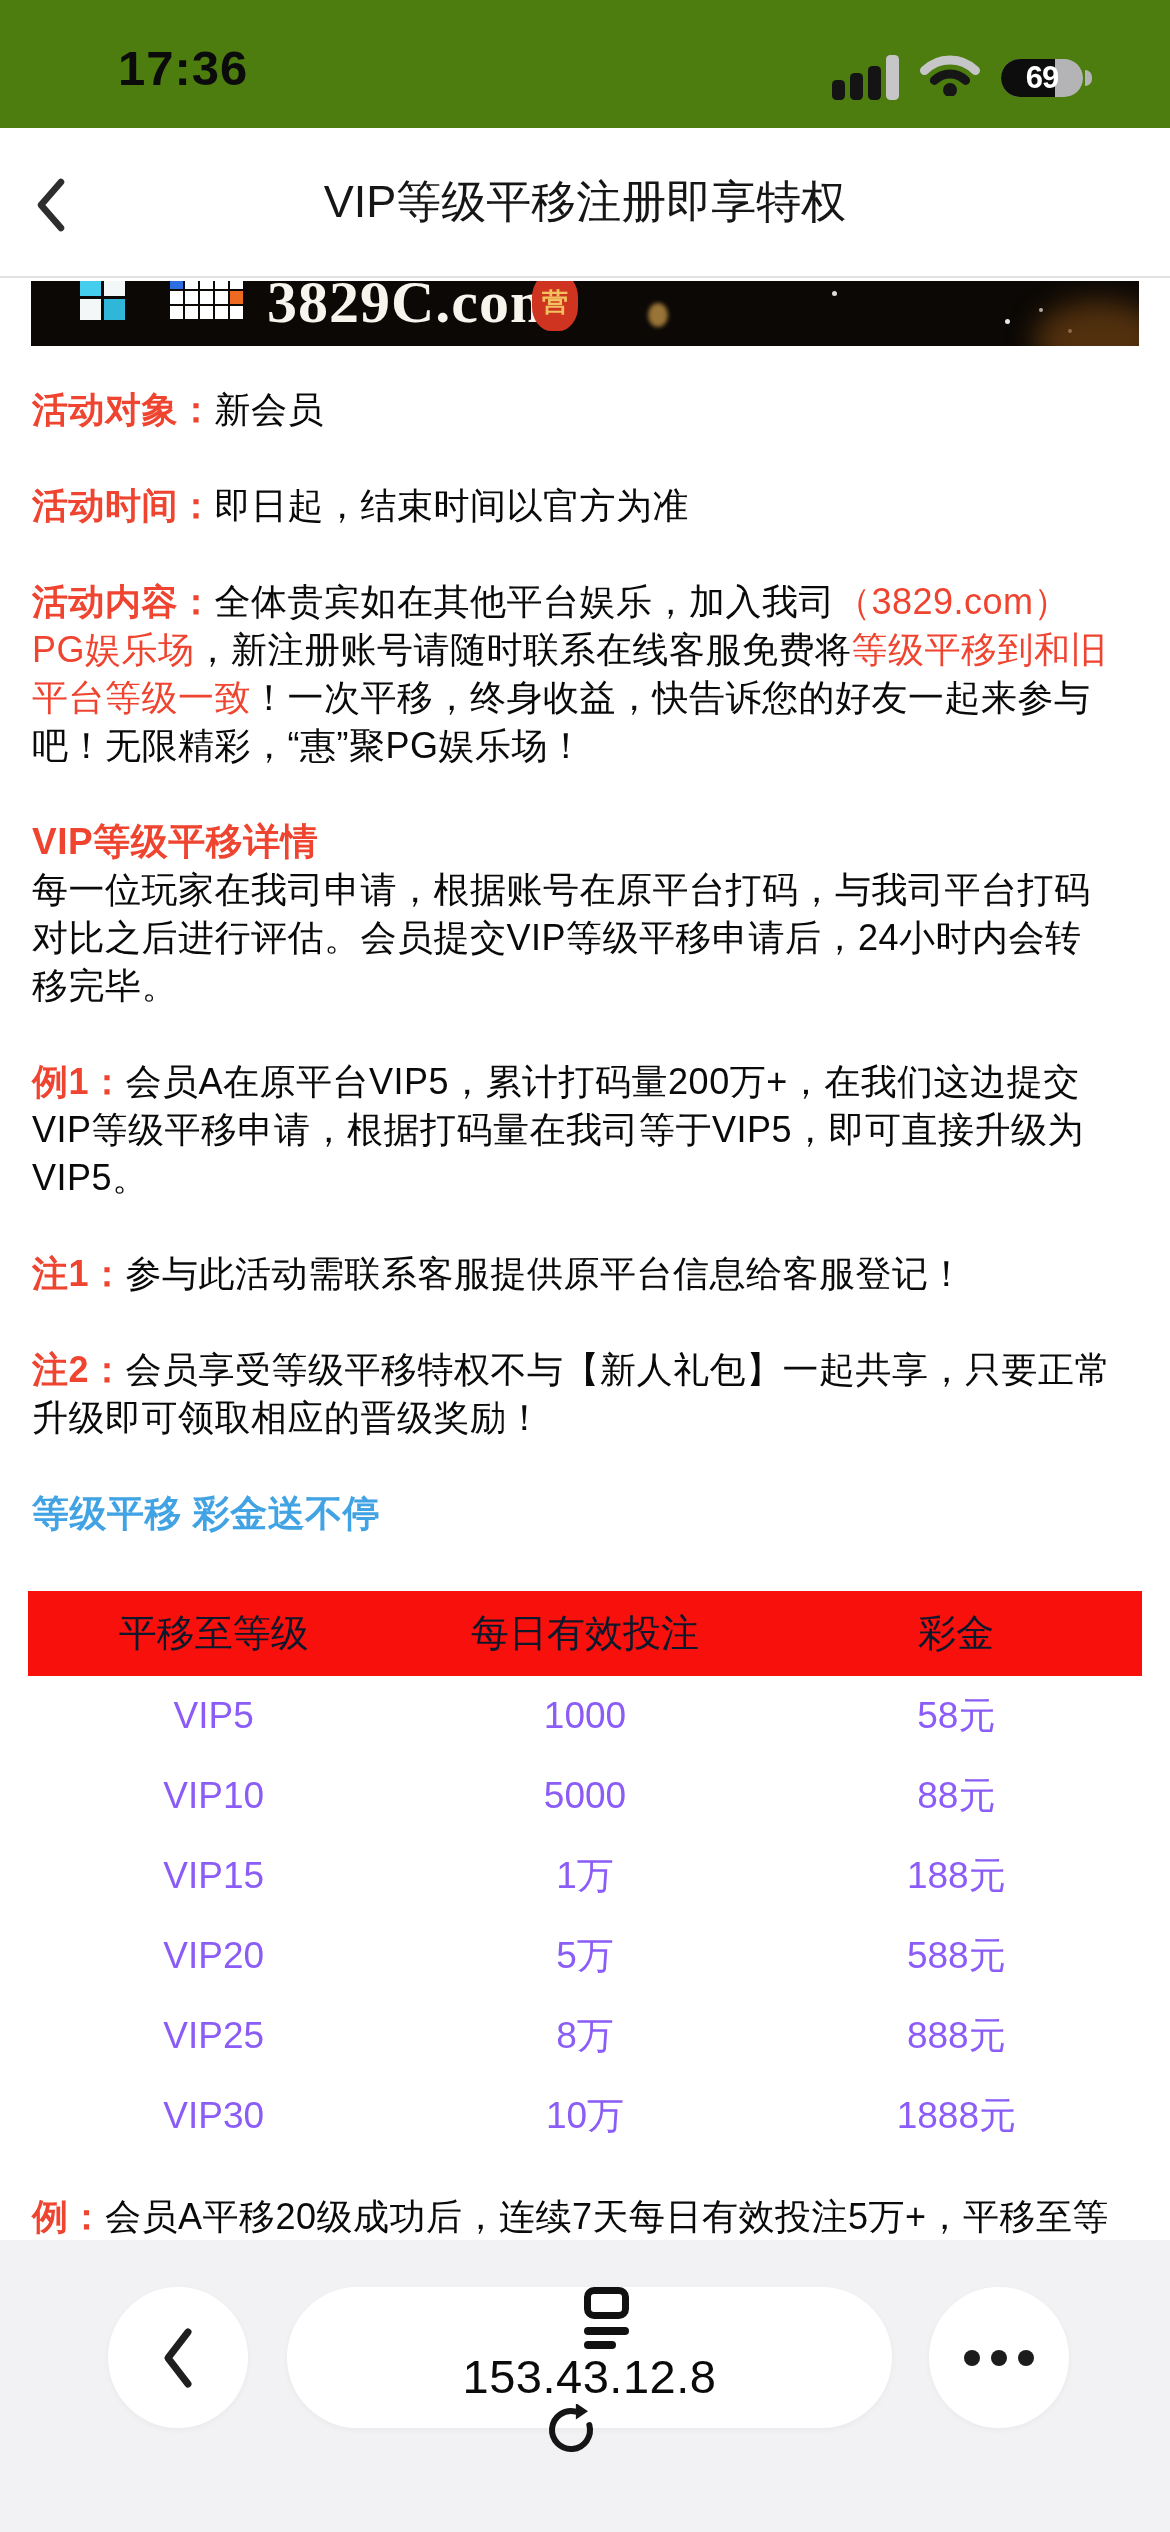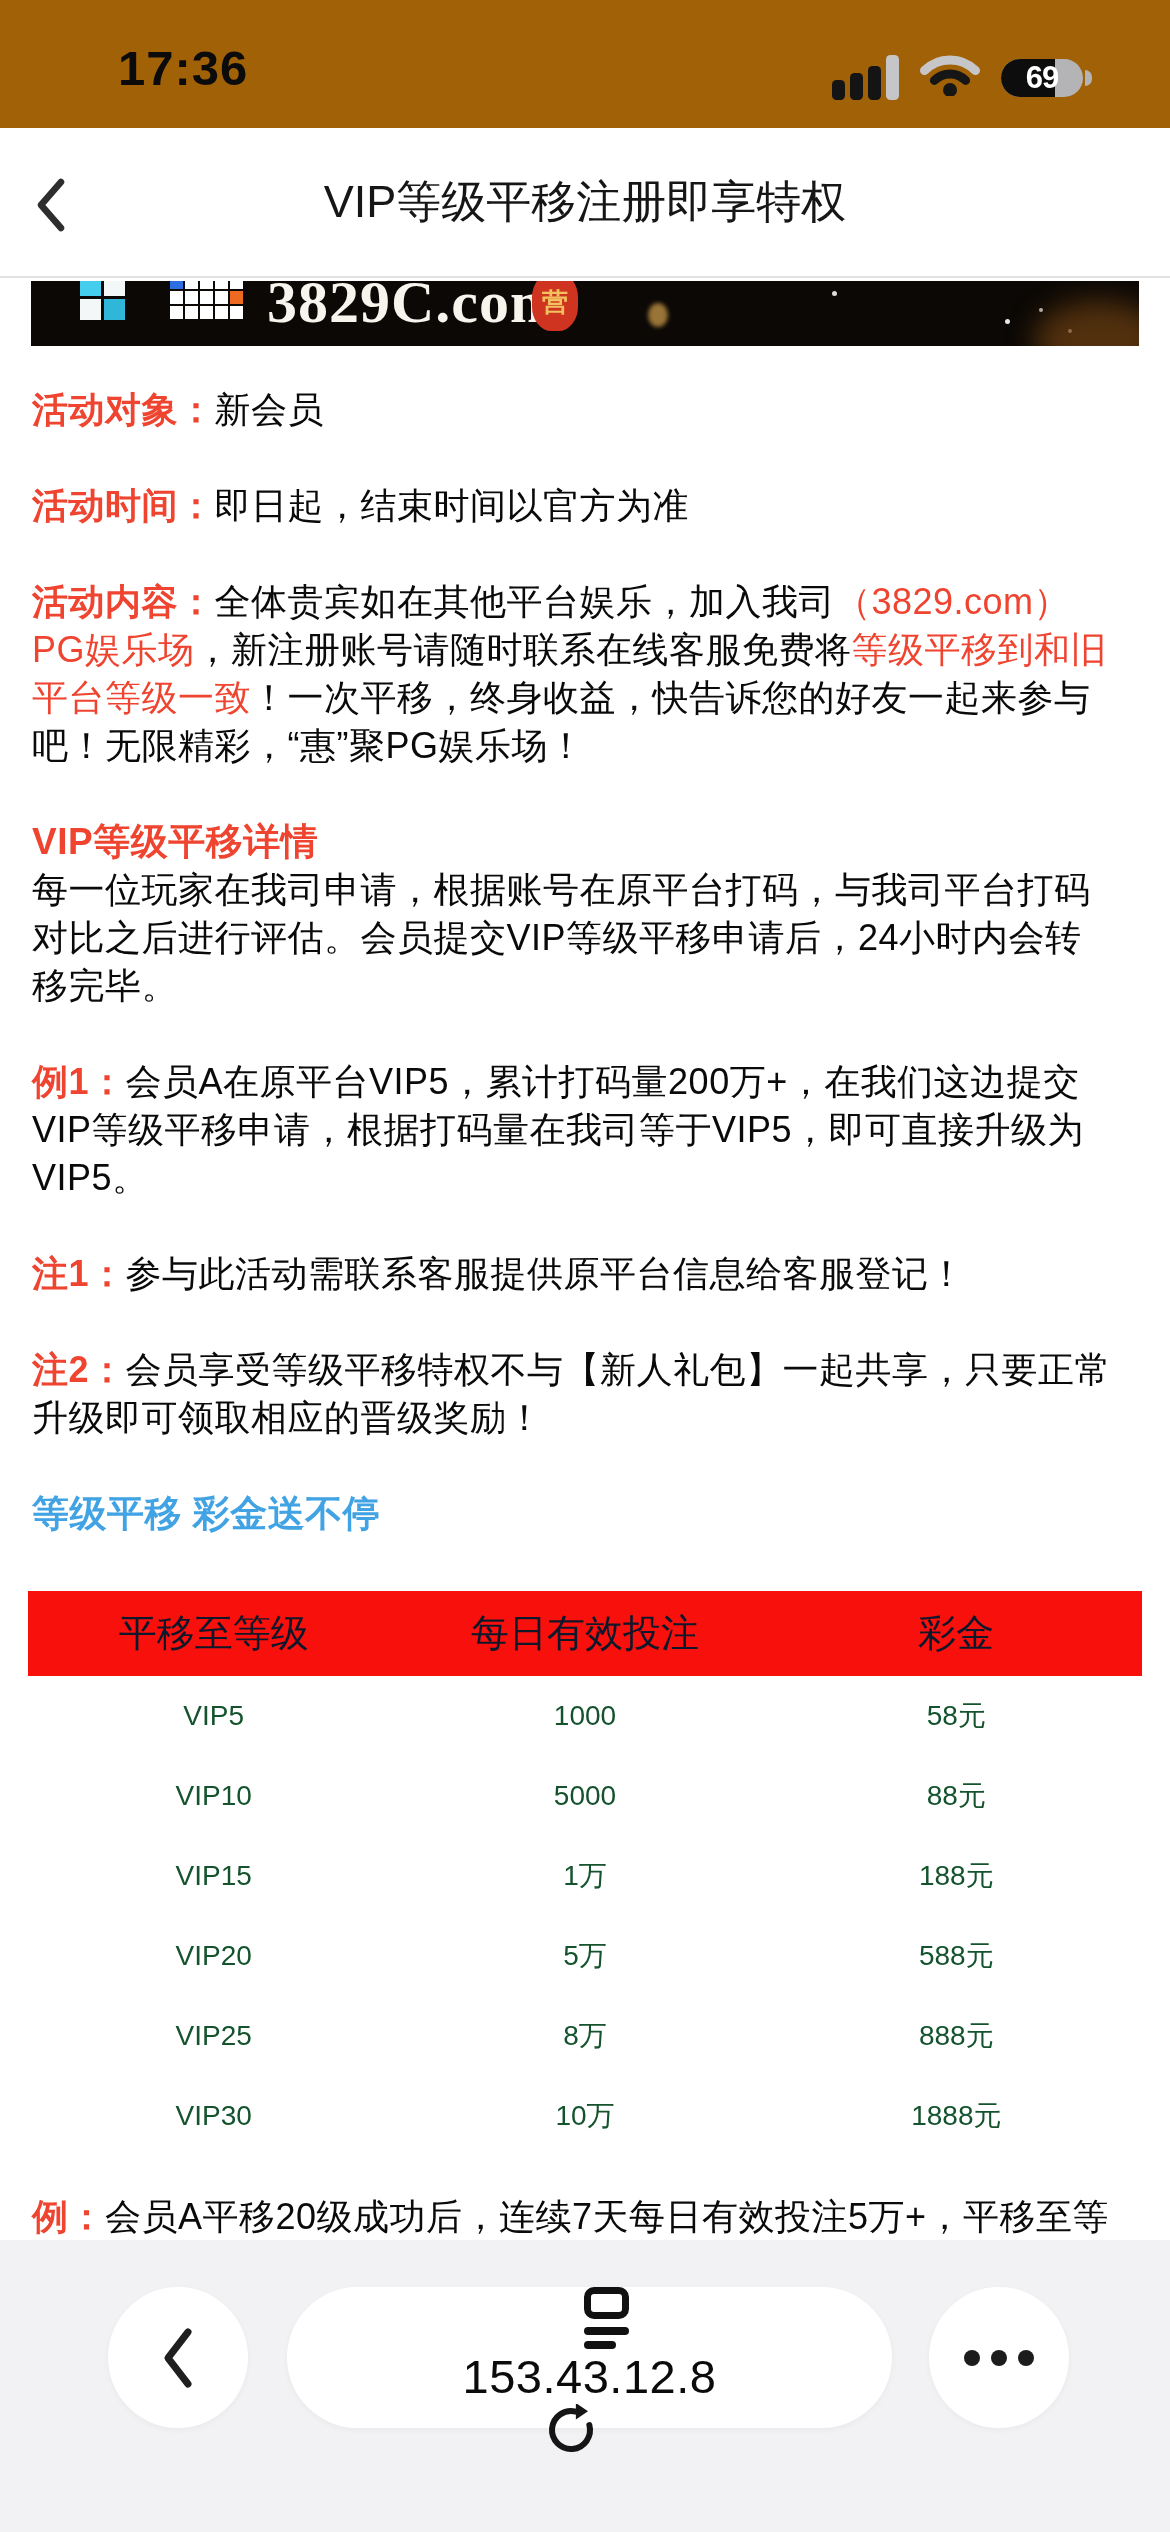--- a/index.html
+++ b/index.html
@@ -1,21 +1,21 @@
 <!DOCTYPE html>
 <html><head>
 <meta charset="utf-8">
 <style>
   html,body{margin:0;padding:0;background:#ffffff;}
   .screen{position:relative;width:1170px;height:2532px;margin:0 auto;background:#ffffff;
           font-family:"Liberation Sans","DejaVu Sans",sans-serif;overflow:hidden;
           --red:#ef4430;--table-red:#f8100c;--blue:#41a3e3;}
 
   
-  .statusbar{position:absolute;top:0;left:0;right:0;height:128px;background:#a16207;}
+  .statusbar{position:absolute;top:0;left:0;right:0;height:128px;background:#4d7c0f;}
   .time{position:absolute;left:118px;top:40px;font-size:49px;font-weight:700;color:#0b0b0b;letter-spacing:1px;}
   .sicons{position:absolute;top:50px;right:78px;display:flex;align-items:flex-end;gap:20px;}
   .signal{display:flex;align-items:flex-end;gap:5px;height:45px;}
   .sbar{width:13px;border-radius:4.5px;background:#141414;}
   .sbar.b1{height:20px}.sbar.b2{height:27px}.sbar.b3{height:34px}
   .sbar.b4{height:45px;background:#c6c6c8;}
   .wifi{margin-bottom:0px;}
   .battery{display:flex;align-items:center;margin-bottom:3px;}
   .bat-body{position:relative;width:82px;height:38px;border-radius:19px;background:#b4b4b6;overflow:hidden;}
   .bat-fill{position:absolute;left:0;top:0;bottom:0;width:54px;background:#0d0d0d;}
@@ -61,21 +61,21 @@
   #blk-note-1{top:1250px}
   #blk-note-2{top:1346px}
   #blk-bonus-heading{top:1490px}
   #blk-footer-example{top:2193px}
 
   
   .vip-table{position:absolute;top:1591px;left:28px;width:1114px;}
   .thead{height:85px;background:var(--table-red);display:flex;align-items:center;}
   .thead .c{flex:1;text-align:center;color:#0f172a;font-size:38px;}
   .trow{height:80px;display:flex;align-items:center;}
-  .trow .c{flex:1;text-align:center;color:#14532d;font-size:28px;}
+  .trow .c{flex:1;text-align:center;color:#8b5cf6;font-size:37px;}
 
   
   .toolbar{position:absolute;top:2240px;left:0;right:0;height:292px;background:#f2f2f4;z-index:5;}
   .tb-circle{position:absolute;top:47px;width:140px;height:141px;background:#ffffff;border-radius:50%;
              display:flex;align-items:center;justify-content:center;box-shadow:0 2px 6px rgba(0,0,0,.04);}
   .tb-back{left:108px;}
   .tb-more{left:929px;}
   .tb-pill{position:absolute;left:287px;top:47px;width:605px;height:141px;background:#ffffff;border-radius:71px;
            display:flex;align-items:center;box-shadow:0 2px 6px rgba(0,0,0,.04);flex-direction:column;}
   .page-icon{margin-left:33px;width:45px;}

